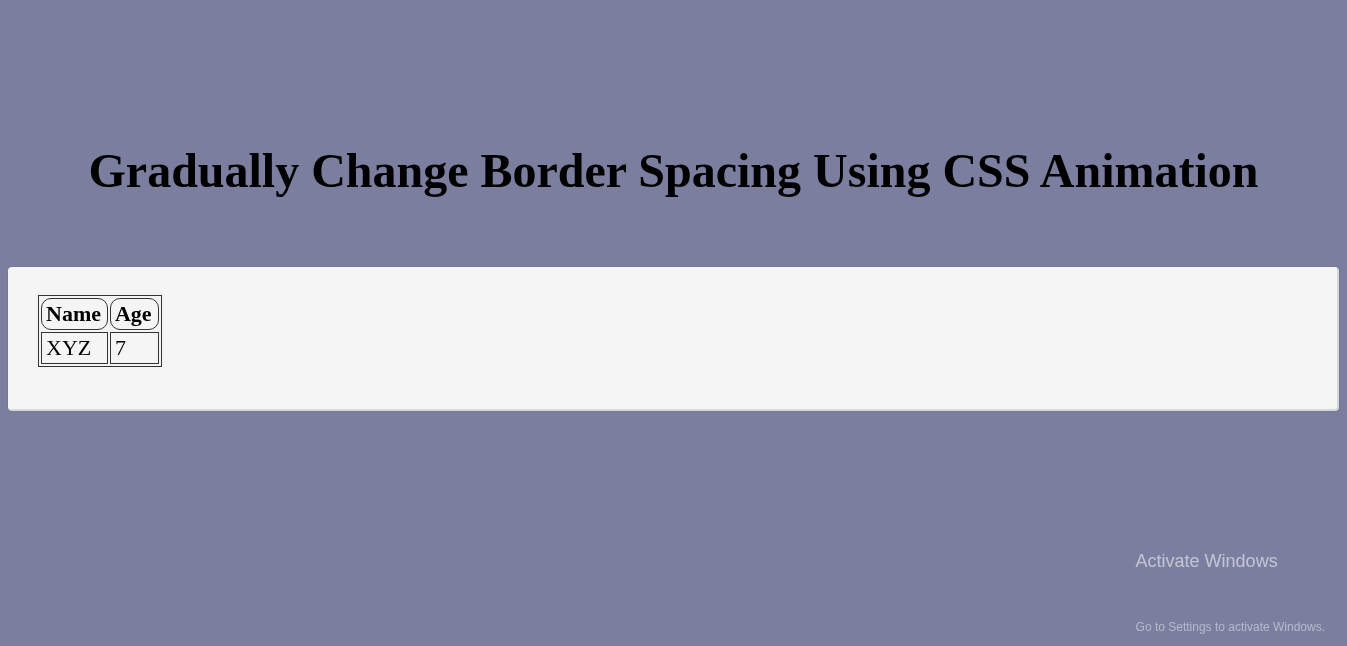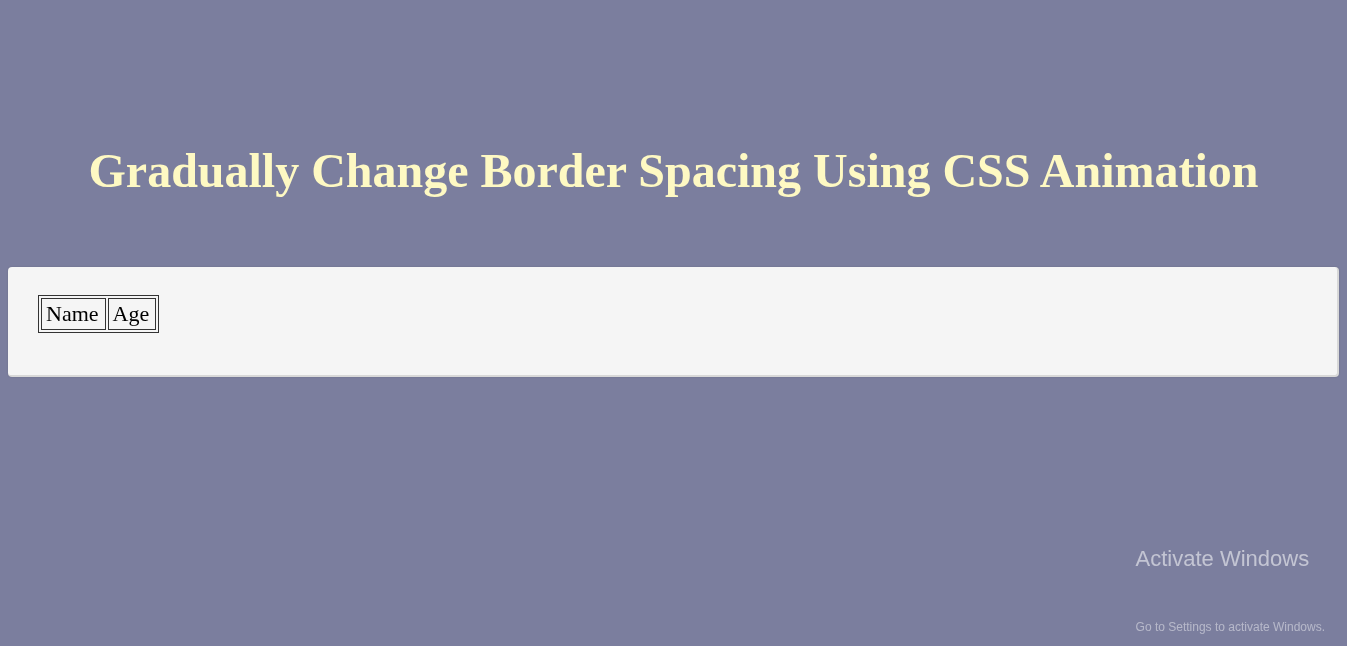--- a/index.html
+++ b/index.html
@@ -10,21 +10,21 @@
     body {
       width: 1347px;
       height: 646px;
       background-color: #7b7e9e;
       font-family: Georgia, 'Times New Roman', Times, serif;
       position: relative;
       overflow: hidden;
     }
     .title {
       text-align: center;
-      color: #fef9c3;
+      color: #000000;
       font-size: 48px;
       font-weight: bold;
       padding: 140px 70px 40px 70px;
       line-height: 1.3;
     }
     .content-panel {
       background-color: #f5f5f5;
       margin: 25px 8px 0 8px;
       padding: 28px 30px 42px 30px;
       border-radius: 4px;
@@ -41,32 +41,33 @@
       color: #000;
     }
     table.demo-table th,
     table.demo-table td {
       border: 1px solid #333;
       padding: 2px 6px 2px 4px;
       text-align: left;
       background: #f5f5f5;
     }
     table.demo-table th {
-      font-weight: normal;
+      font-weight: bold;
+      border-radius: 10px;
     }
     .watermark {
       position: absolute;
       right: 22px;
       bottom: 12px;
       text-align: left;
       color: rgba(255,255,255,0.45);
       font-family: 'Segoe UI', Tahoma, sans-serif;
     }
     .watermark .wm-title {
-      font-size: 22px;
+      font-size: 18px;
       font-weight: 300;
       margin-bottom: 2px;
       color: rgba(255,255,255,0.55);
     }
     .watermark .wm-sub {
       font-size: 12px;
       font-weight: 300;
       color: rgba(255,255,255,0.45);
       margin-top: 48px;
     }
@@ -78,20 +79,24 @@
 
 <div class="content-panel">
   <table class="demo-table">
     <thead>
       <tr>
         <th>Name</th>
         <th>Age</th>
       </tr>
     </thead>
     <tbody>
+      <tr>
+        <td>XYZ</td>
+        <td>7</td>
+      </tr>
     </tbody>
   </table>
 </div>
 
 <div class="watermark">
   <div class="wm-title">Activate Windows</div>
   <div class="wm-sub">Go to Settings to activate Windows.</div>
 </div>
 
 </body></html>

